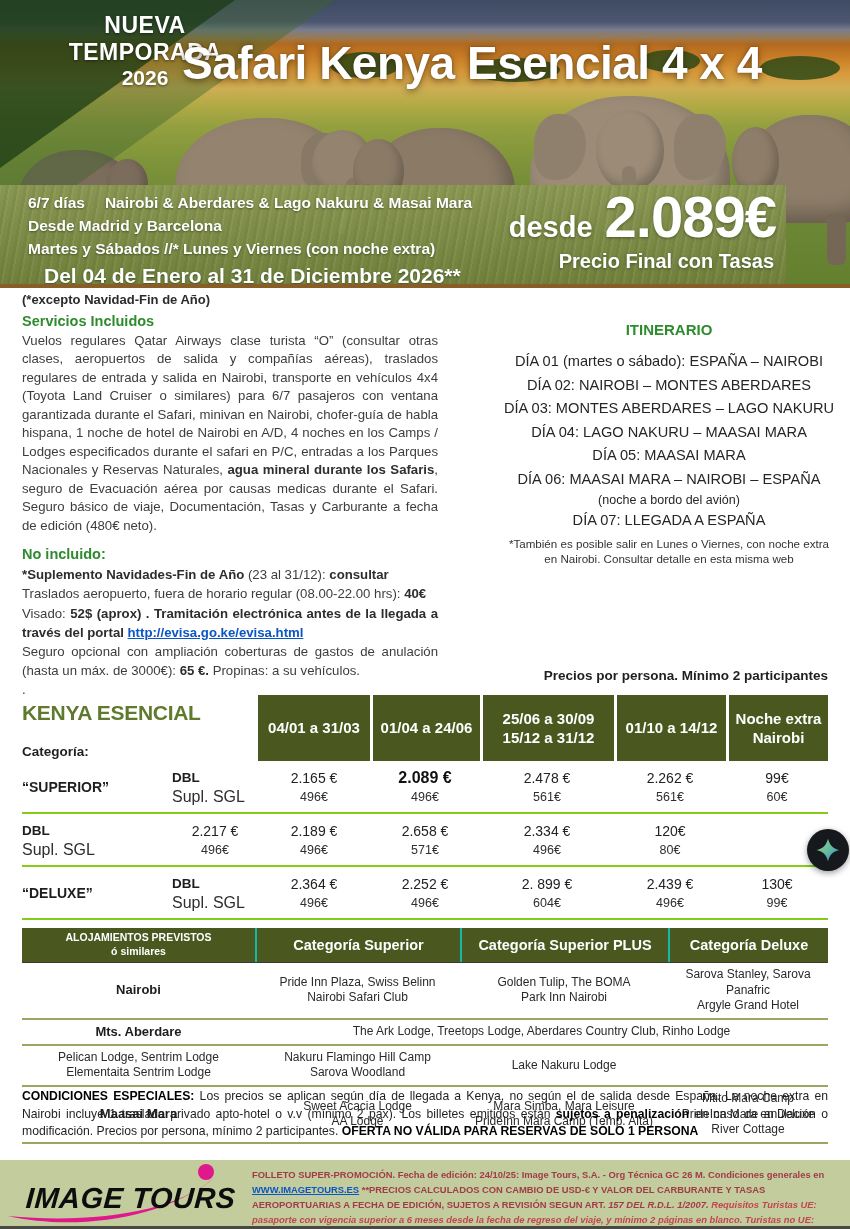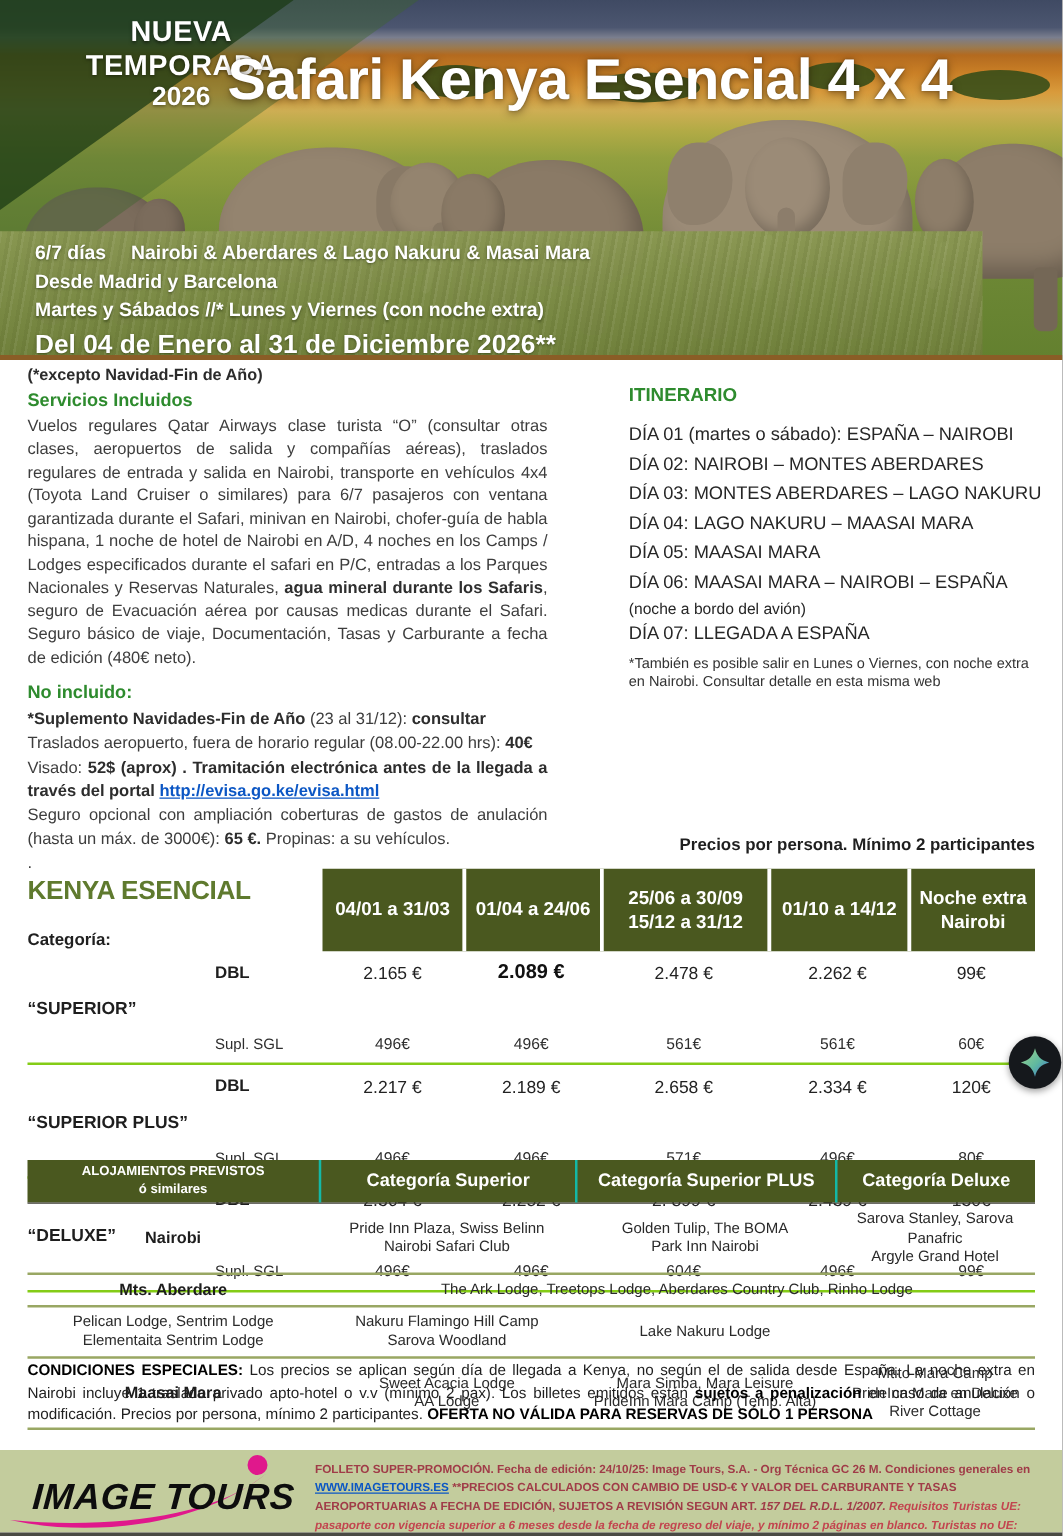--- a/index.html
+++ b/index.html
@@ -33,38 +33,38 @@
   .ribbon-text .r3 { font-size:21px; }
   .hero-title { position:absolute; left:182px; top:36px; width:660px; color:#fff; font-size:46px; font-weight:700;
     letter-spacing:-.5px; text-shadow:0 2px 7px rgba(40,25,5,.55), 0 0 2px rgba(0,0,0,.35); white-space:nowrap; }
   .infobar { position:absolute; left:0; top:185px; width:786px; height:100px;
     background:linear-gradient(180deg, rgba(138,152,82,.96), rgba(112,128,60,.96)); }
   .infobar:before { content:""; position:absolute; inset:0;
     background:repeating-linear-gradient(100deg, rgba(255,255,255,.06) 0 2px, rgba(0,0,0,0) 2px 6px, rgba(60,70,20,.08) 6px 9px); }
   .ib-left { position:absolute; left:28px; top:6px; color:#fff; text-shadow:0 1px 2px rgba(30,40,10,.55); }
   .ib-line { font-size:15.5px; font-weight:700; line-height:23px; white-space:nowrap; }
   .ib-line .days { margin-right:20px; }
-  .ib-line.big { font-size:21px; line-height:30px; margin-top:1px; }
+  .ib-line.big { font-size:21px; line-height:30px; margin-top:1px;margin-left:16px; }
   .ib-right { position:absolute; right:10px; top:0; width:340px; text-align:right; color:#fff; text-shadow:0 1px 3px rgba(30,40,10,.5); }
   .price-row { display:flex; align-items:baseline; justify-content:flex-end; gap:12px; }
   .price-prefix { font-size:29px; font-weight:700; }
   .price-big { font-size:58px; font-weight:700; letter-spacing:-1px; line-height:64px; }
   .price-note { font-size:20px; font-weight:700; margin-top:1px; padding-right:2px; }
   .hero-ground { position:absolute; left:0; bottom:0; width:100%; height:4px; background:#8a5d26; }
 
   
   .note1 { position:absolute; left:22px; top:292px; font-size:13px; font-weight:700; color:#2b2b2b; }
   .col-left { position:absolute; left:22px; top:310px; width:416px; }
   .g-head { color:#2e8b2e; font-weight:700; font-size:14.5px; margin:3px 0 3px; }
   .body-txt { font-size:13.2px; color:#3d3d3d; line-height:1.4; text-align:justify; }
   .body-txt b { color:#2f2f2f; }
   .ni-line { font-size:13.2px; color:#3d3d3d; line-height:1.45; text-align:justify; }
   .ni-line b { color:#2d2d2d; }
   a.evisa, a.flink { color:#0b56c4; text-decoration:underline; font-weight:700; cursor:pointer; }
-  .col-right { position:absolute; left:503px; top:308px; width:332px; }
+  .col-right { position:absolute; left:503px; top:321px; width:332px;text-align:center; }
   .itin-head { color:#2e8b2e; font-weight:700; font-size:15px; margin-bottom:12px; }
   .itin-day { font-size:14.6px; color:#262626; line-height:23.5px; }
   .itin-sub { font-size:12.5px; color:#262626; line-height:18px; }
   .itin-note { font-size:11.6px; color:#333; line-height:1.35; margin-top:3px; }
 
   
   .pt-note { position:absolute; right:22px; top:668px; font-size:13.5px; font-weight:700; color:#1f1f1f; }
   .ptable { position:absolute; left:22px; top:695px; width:806px; }
   .pt-head { display:grid; grid-template-columns:236px 112px 110px 134px 112px 102px; }
   .pt-corner { position:relative; }
@@ -72,21 +72,21 @@
   .pt-cat { color:#1f1f1f; font-weight:700; font-size:13.5px; position:absolute; bottom:2px; }
   .pt-h { background:#4a581f; color:#fff; font-weight:700; font-size:15px; text-align:center;
     display:flex; align-items:center; justify-content:center; height:66px; white-space:pre-line; line-height:1.3; }
   .pt-h + .pt-h { border-left:3px solid #fff; }
   .pt-block { display:grid; grid-template-columns:150px 86px 112px 110px 134px 112px 102px;
     padding:7px 0 6px; border-bottom:2px solid #84cc16; }
   .pt-block:first-of-type { padding-top:10px; }
   .pt-catname { grid-row:1; display:flex; align-items:center; font-weight:700; font-size:14px; color:#1e1e1e; }
   .pt-sub { display:flex; flex-direction:column; justify-content:space-between; }
   .pt-sub .dbl { font-weight:700; font-size:13.5px; color:#1e1e1e; line-height:20px; }
-  .pt-sub .sgl { font-size:12px; color:#2e2e2e; line-height:18px;margin-top:38px; }
+  .pt-sub .sgl { font-size:16px; color:#2e2e2e; line-height:18px; }
   .pt-vals { display:flex; flex-direction:column; justify-content:space-between; text-align:center; }
   .pt-vals .v1 { font-size:14px; color:#222; line-height:20px; }
   .pt-vals .v2 { font-size:12.5px; color:#2e2e2e; line-height:18px; }
   .pt-vals .v1.hl { font-size:16px; font-weight:700; color:#111; }
 
   
   .htable { position:absolute; left:22px; top:928px; width:806px; font-size:12px; }
   .ht-head { display:grid; grid-template-columns:233px 205px 208px 160px; background:#4a581f; color:#fff; }
   .ht-h0 { font-size:10.5px; font-weight:700; text-align:center; display:flex; flex-direction:column; justify-content:center;
     white-space:pre-line; line-height:1.3; height:34px; }
@@ -183,20 +183,27 @@
 
     <div class="infobar">
       <div class="ib-left">
         <div class="ib-line">
           <span class="days">6/7 días</span><span>Nairobi &amp; Aberdares &amp; Lago Nakuru &amp; Masai Mara</span>
         </div>
         <div class="ib-line">Desde Madrid y Barcelona</div>
         <div class="ib-line">Martes y Sábados   //* Lunes y Viernes (con noche extra)</div>
         <div class="ib-line big">Del 04 de Enero al 31 de Diciembre 2026**</div>
       </div>
+      <div class="ib-right">
+        <div class="price-row">
+          <span class="price-prefix">desde</span>
+          <span class="price-big">2.089€</span>
+        </div>
+        <div class="price-note">Precio Final con Tasas</div>
+      </div>
     </div>
     <div class="hero-ground"></div>
   </header>
 
   <div class="note1">(*excepto Navidad-Fin de Año)</div>
 
   <section class="col-left">
     <h2 class="g-head">Servicios Incluidos</h2>
     <p class="body-txt"><span>Vuelos regulares Qatar Airways clase turista “O” (consultar otras clases, aeropuertos de salida y compañías aéreas), traslados regulares de entrada y salida en Nairobi, transporte en vehículos 4x4 (Toyota Land Cruiser o similares) para 6/7 pasajeros con ventana garantizada durante el Safari, minivan en Nairobi, chofer-guía de habla hispana, 1 noche de hotel de Nairobi en A/D, 4 noches en los Camps / Lodges especificados durante el safari en P/C, entradas a los Parques Nacionales y Reservas Naturales, </span><b>agua mineral durante los Safaris</b><span>, seguro de Evacuación aérea por causas medicas durante el Safari. Seguro básico de viaje, Documentación, Tasas y Carburante a fecha de edición  (480€ neto).</span></p>
 
@@ -259,21 +266,20 @@
           <div class="v1">2.262 €</div>
           <div class="v2">561€</div>
         </div>
       <div class="pt-vals">
           <div class="v1">99€</div>
           <div class="v2">60€</div>
         </div>
     </div>
 
     <div class="pt-block">
-      <div class="pt-catname">“SUPERIOR PLUS”</div>
       <div class="pt-sub">
           <div class="dbl">DBL</div>
           <div class="sgl">Supl. SGL</div>
         </div>
       <div class="pt-vals">
           <div class="v1">2.217 €</div>
           <div class="v2">496€</div>
         </div>
       <div class="pt-vals">
           <div class="v1">2.189 €</div>

